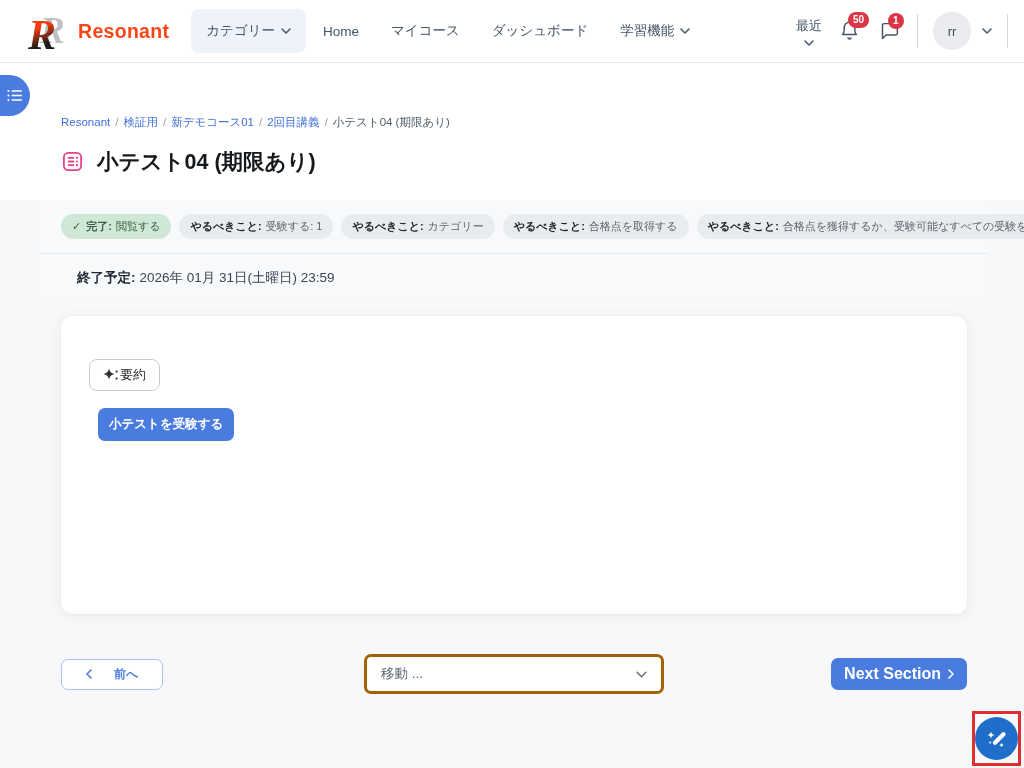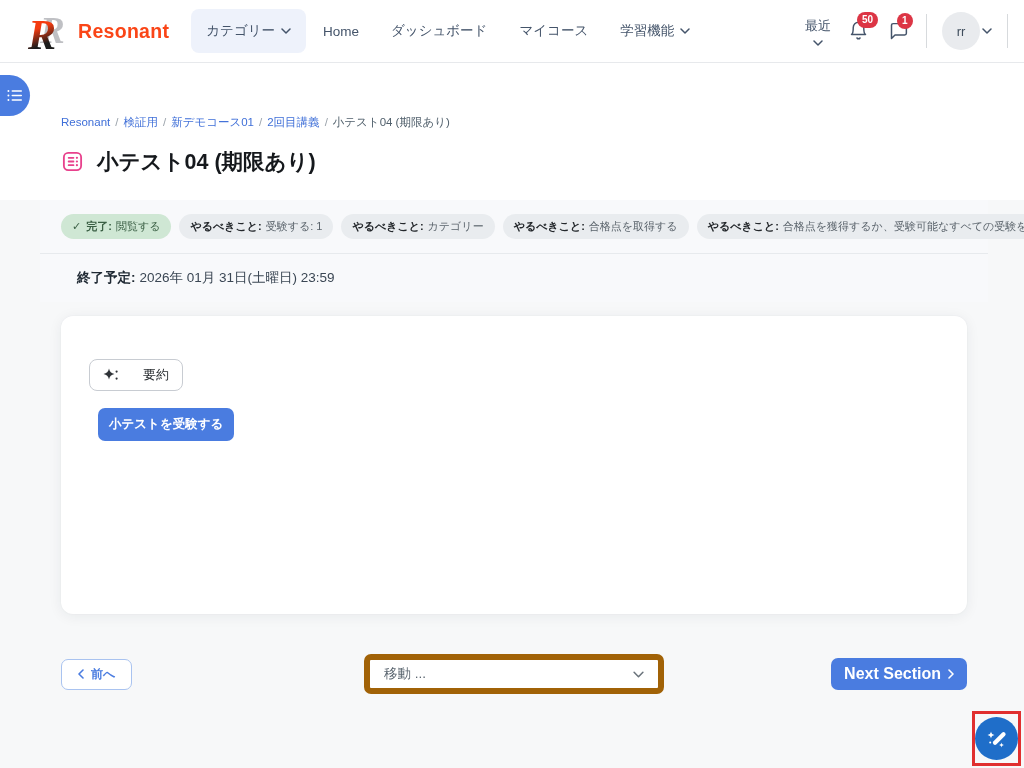--- a/index.html
+++ b/index.html
@@ -25,21 +25,21 @@
   }
   .nav-item.active { background:#eef2fb; }
   .nav-right { display:flex; align-items:center; gap:15px; padding-right:4px; }
   .recent { display:flex; align-items:center; gap:5px; font-size:13px; color:#44546a; cursor:pointer;flex-direction:column; }
   .icon-btn { position:relative; color:#44546a; display:flex; align-items:flex-end; cursor:pointer; background:none; border:none; padding:0 2px; }
   .count-badge {
     position:absolute; top:-8px; left:11px; background:var(--badge-red,#dc3545); color:#fff;
     font-size:10px; font-weight:bold; line-height:1; border-radius:9px; padding:3px 5px; min-width:9px; 
   }
   .vdiv { width:1px; height:34px; background:#d7dadd; }
-  .user { display:flex; align-items:center; gap:2px; cursor:pointer; color:#44546a; }
+  .user { display:flex; align-items:center; gap:11px; cursor:pointer; color:#44546a; }
   .avatar {
     width:38px; height:38px; border-radius:50%; background:#e9ebee; color:#3f4d5c;
     font-size:13px; display:flex; align-items:center; justify-content:center;
   }
   
   .drawer-tab {
     position:absolute; left:0; top:75px; width:30px; height:41px; z-index:6;
     background:var(--accent,#4a7ce0); border:none; border-radius:0 21px 21px 0;
     display:flex; align-items:center; justify-content:center; cursor:pointer;
   }
@@ -69,42 +69,42 @@
   .badge-neutral { background:var(--neutral-bg,#e9ecef); color:#5a636b;text-align:center; }
   .badge-neutral b { color:#23272b; font-weight:700; }
   .badge-check { font-size:11px; margin-right:1px; }
   
   .card {
     margin-top:14px; background:#fff; border-radius:12px;
     box-shadow:0 2px 14px rgba(30,40,60,.07), 0 0 2px rgba(30,40,60,.05);
     padding:43px 28px 28px; min-height:298px;
   }
   .summary-btn {
-    display:inline-flex; align-items:center; gap:23px; background:#fff; border:1px solid #c8ccd2;
+    display:inline-flex; align-items:center; gap:0; background:#fff; border:1px solid #c8ccd2;
     border-radius:8px; padding:6px 13px; font-size:13px; color:#2b2f33; cursor:pointer;
     font-family:inherit;
   }
   .summary-icon { color:#2f3337; display:flex; }
   .attempt-btn {
     display:block; margin:17px 0 0 9px; background:var(--accent,#4a7ce0); color:#fff; border:none;
     border-radius:7px; padding:8px 11px; font-size:12.5px; font-weight:700; cursor:pointer;
     font-family:inherit;
   }
   .quiz-info p { margin:20px 0 0 0; font-size:14px; color:#3d4852; }
   .quiz-info p:first-of-type { margin-top:21px; }
   
   .footer-nav { position:relative; margin-top:40px; height:40px; display:flex; align-items:center; justify-content:space-between; }
   .prev-btn {
-    display:inline-flex; align-items:center; gap:7px; border:1px solid #a9c3f0; color:var(--accent,#4a7ce0);
-    background:#fff; border-radius:7px; padding:6px 16px; font-size:12px; font-weight:700; cursor:pointer;
+    display:inline-flex; align-items:center; gap:22px; border:1px solid #a9c3f0; color:var(--accent,#4a7ce0);
+    background:#fff; border-radius:7px; padding:6px 24px; font-size:12px; font-weight:700; cursor:pointer;
     font-family:inherit;
   }
   .jump-select {
     position:absolute; left:50%; transform:translateX(-50%); width:300px; height:40px;
-    border:6px solid #a16207; border-radius:7px; background:#fff; display:flex; align-items:center;
+    border:3px solid #a16207; border-radius:7px; background:#fff; display:flex; align-items:center;
     justify-content:space-between; padding:0 14px; font-size:13.5px; color:#5b6670; cursor:pointer;
   }
   .jump-select .chev { color:#6a737b; display:flex; }
   .next-btn {
     display:inline-flex; align-items:center; gap:7px; background:var(--accent,#4a7ce0); color:#fff;
     border:none; border-radius:7px; padding:7px 13px; font-size:16px; font-weight:700; cursor:pointer;
     font-family:inherit;
   }
   
   .fab-highlight {
@@ -141,24 +141,24 @@
       <a class="nav-item active">
         <span>カテゴリー</span>
         <svg width="10" height="6" viewBox="0 0 10 6">
             <path d="M1 1l4 4 4-4" stroke="currentColor" stroke-width="1.5" fill="none" stroke-linecap="round" stroke-linejoin="round"></path>
           </svg>
       </a>
       <a class="nav-item">
           <span>Home</span>
         </a>
       <a class="nav-item">
+          <span>マイコース</span>
+        </a>
+      <a class="nav-item">
           <span>ダッシュボード</span>
-        </a>
-      <a class="nav-item">
-          <span>マイコース</span>
         </a>
       <a class="nav-item">
         <span>学習機能</span>
         <svg width="10" height="6" viewBox="0 0 10 6">
             <path d="M1 1l4 4 4-4" stroke="currentColor" stroke-width="1.5" fill="none" stroke-linecap="round" stroke-linejoin="round"></path>
           </svg>
       </a>
     </nav>
   </div>
   <div class="nav-right">

